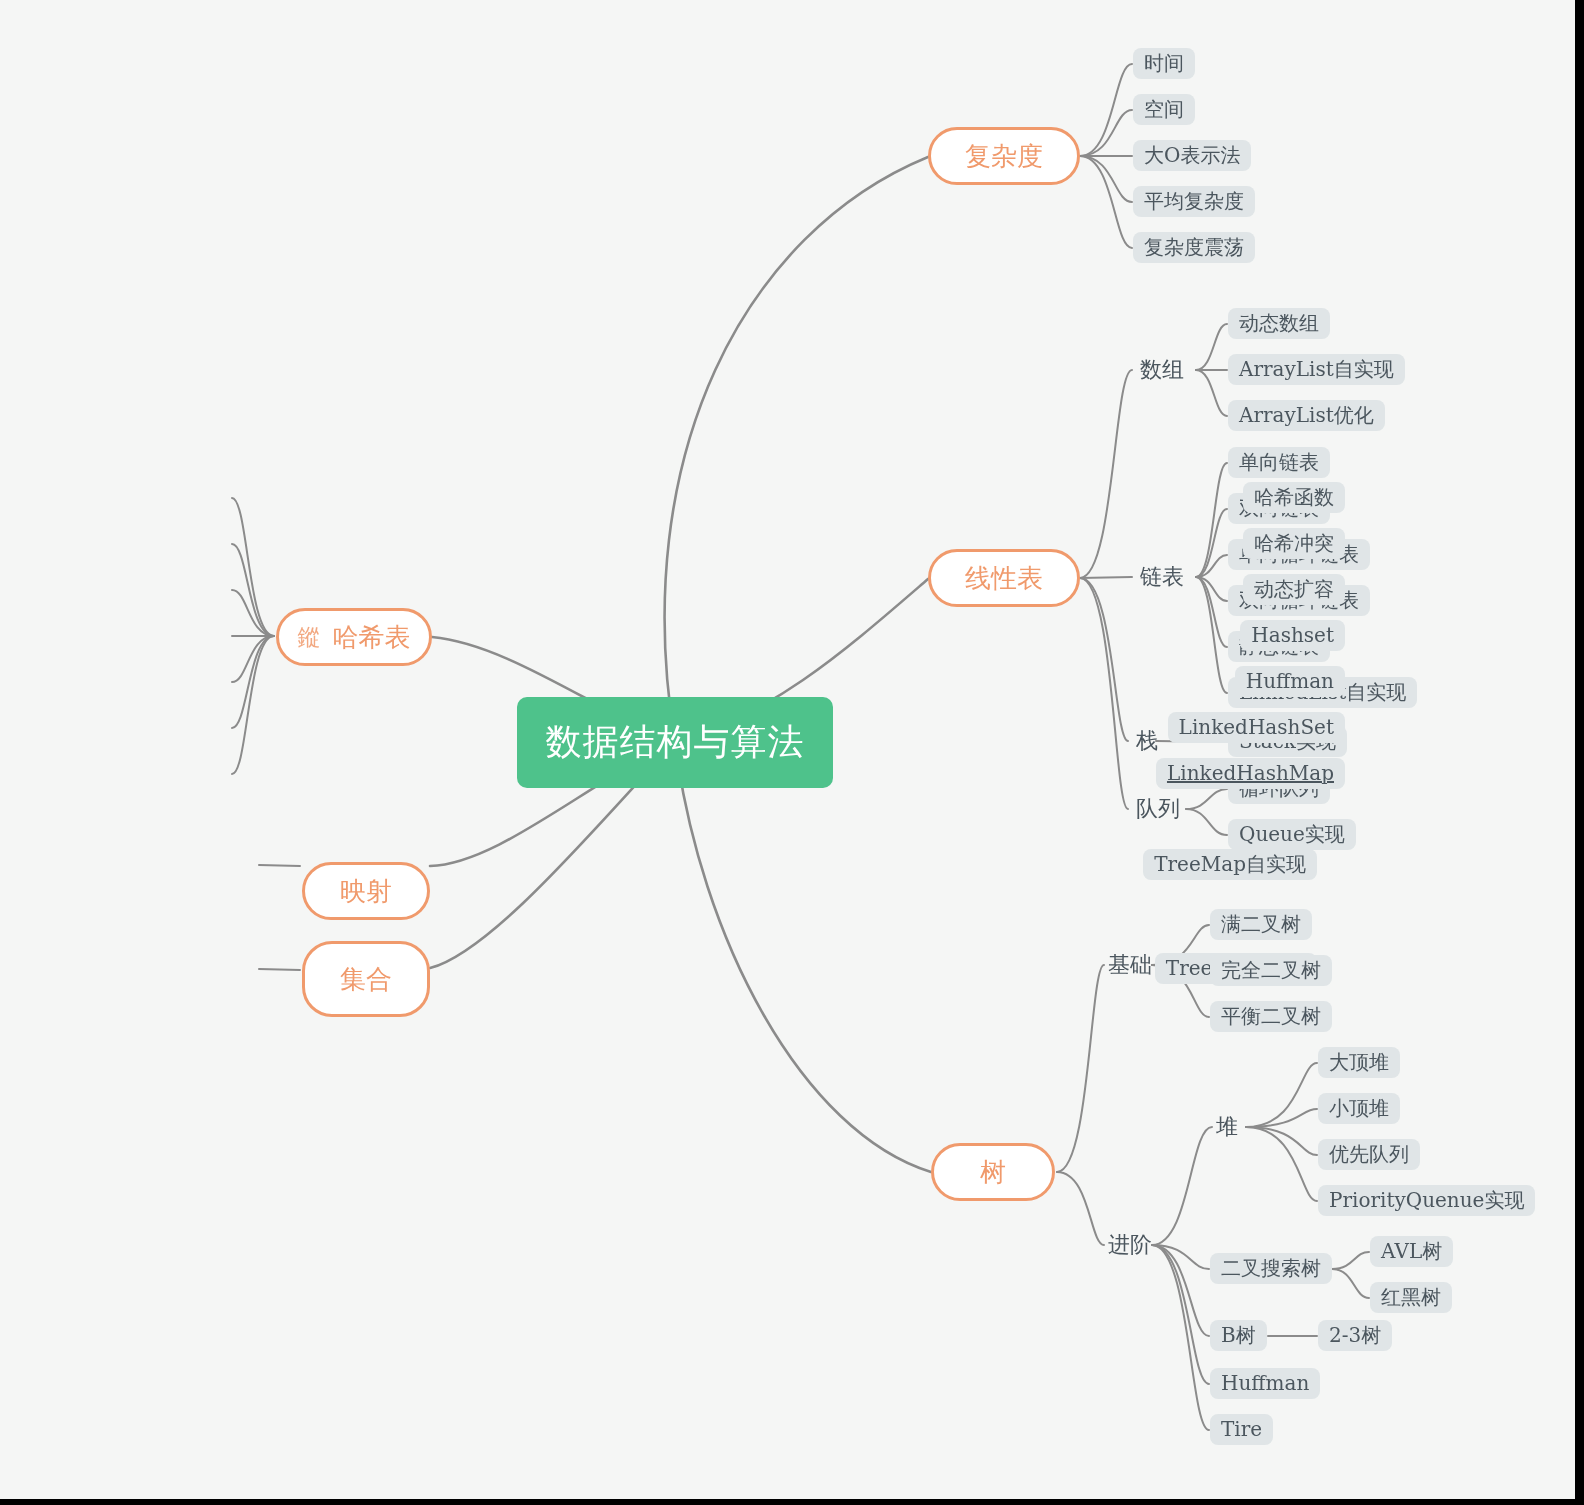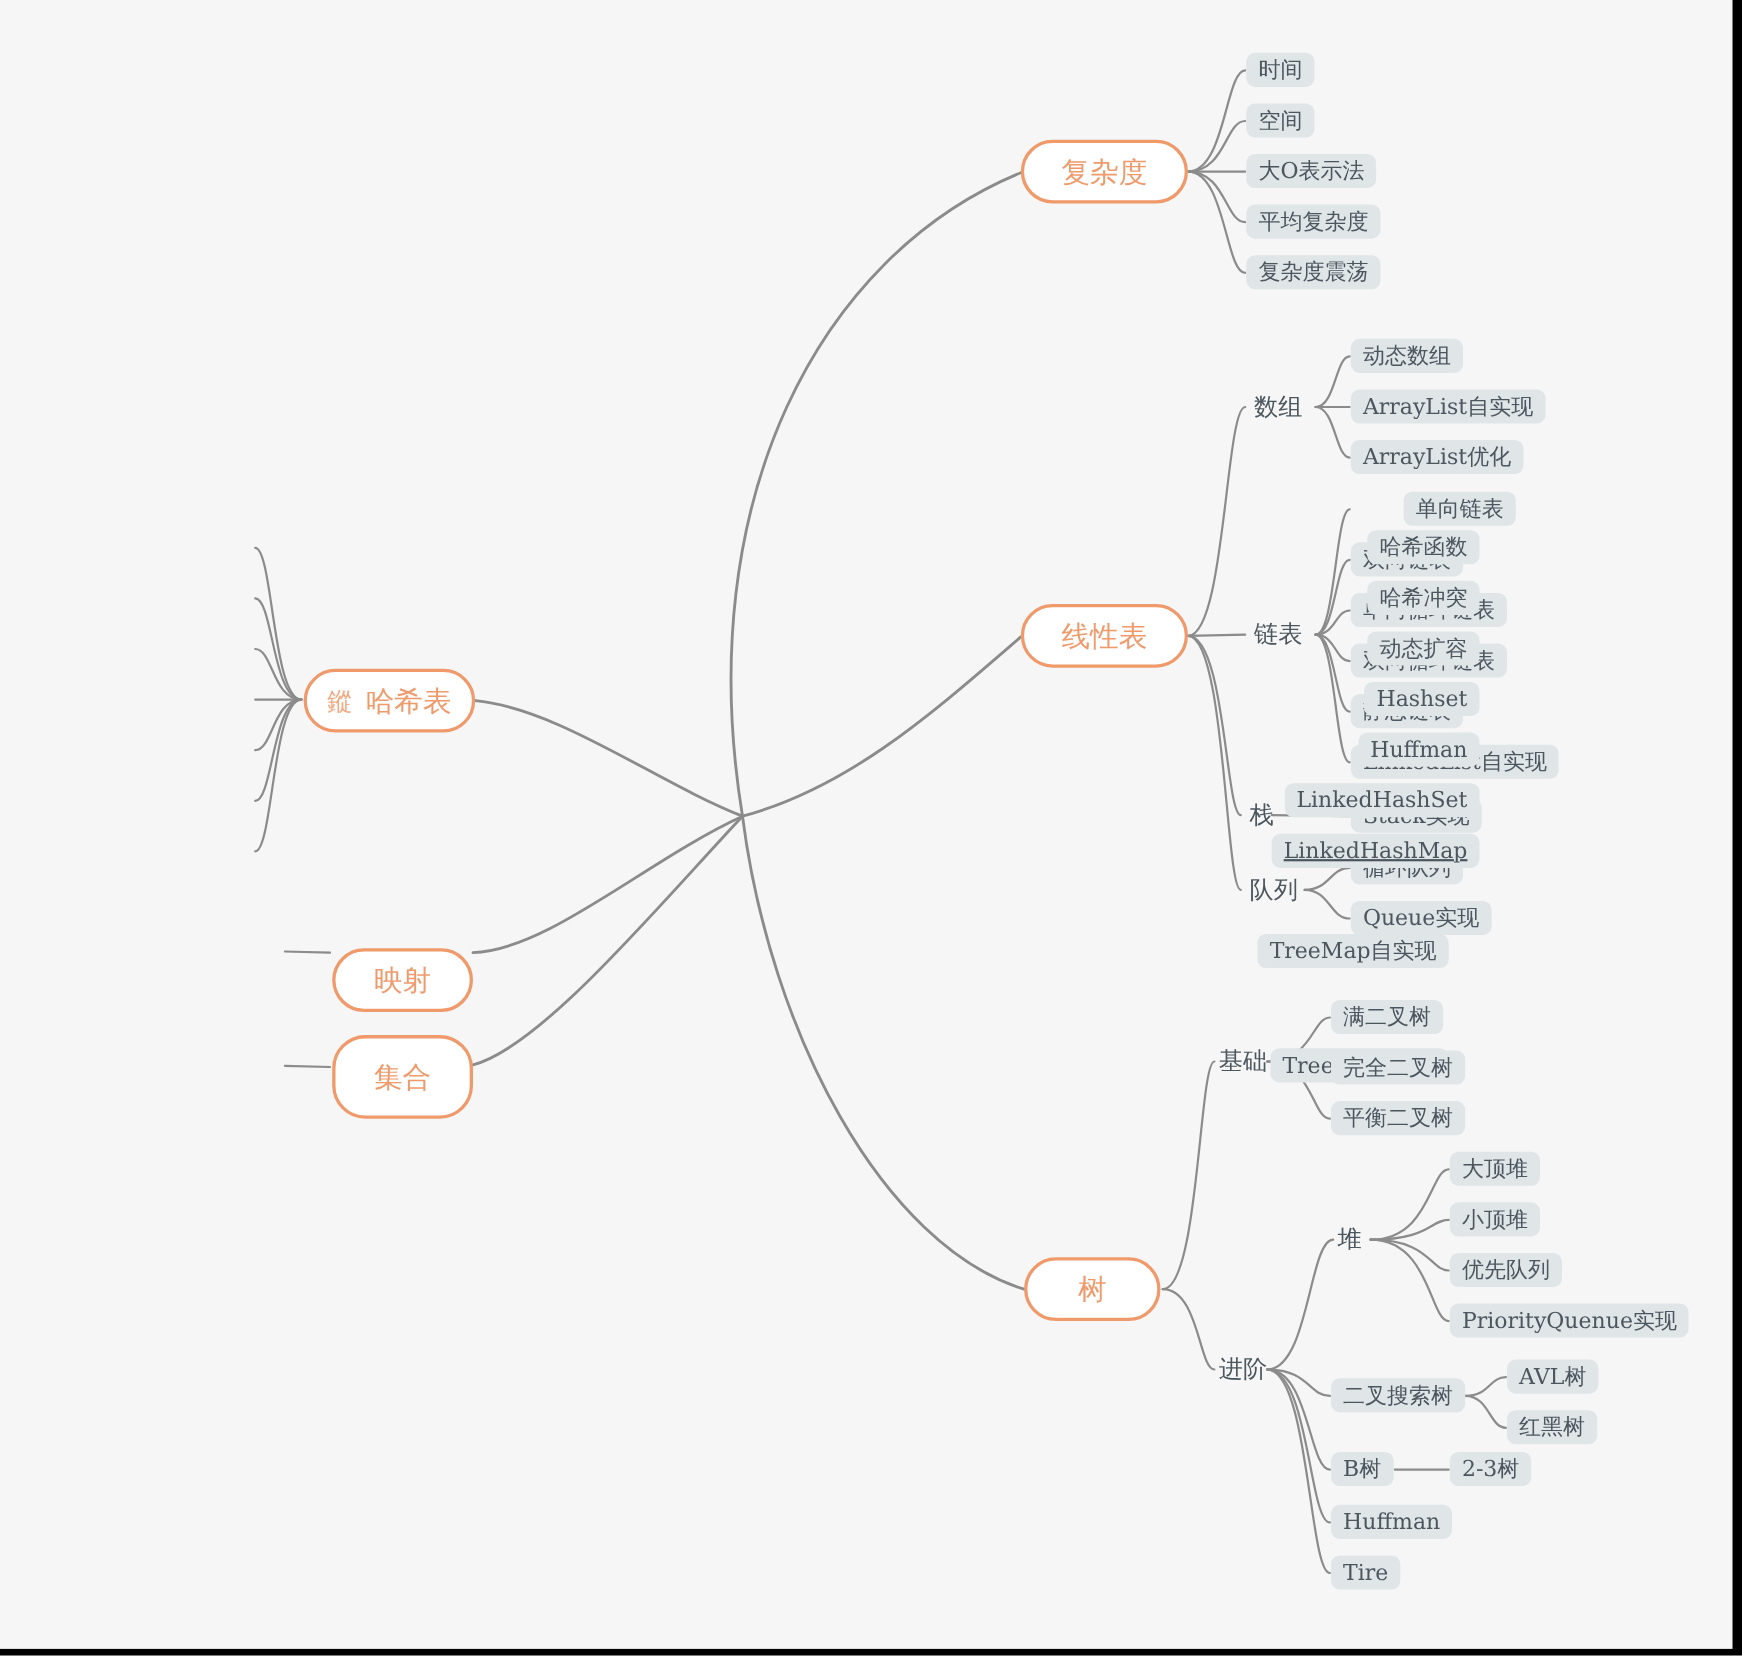--- a/index.html
+++ b/index.html
@@ -106,35 +106,36 @@
       <path class="sub" d="M1246 1127 C1300 1127 1300 1063 1317 1063"></path>
       <path class="sub" d="M1246 1127 C1300 1127 1300 1109 1317 1109"></path>
       <path class="sub" d="M1246 1127 C1300 1127 1300 1155 1317 1155"></path>
       <path class="sub" d="M1246 1127 C1300 1127 1300 1201 1317 1201"></path>
       <path class="sub" d="M1332 1269 C1354 1269 1354 1252 1369 1252"></path>
       <path class="sub" d="M1332 1269 C1354 1269 1354 1298 1369 1298"></path>
       <path class="sub" d="M1268 1336 L1317 1336"></path>
     </g>
   </svg>
 
+  <div class="root">数据结构与算法</div>
 
   <div class="pill" style="left:928px;top:127px;width:152px;height:58px;">复杂度</div>
   <div class="box" style="left:1133px;top:48px;">时间</div>
   <div class="box" style="left:1133px;top:94px;">空间</div>
   <div class="box" style="left:1133px;top:140px;">大O表示法</div>
   <div class="box" style="left:1133px;top:186px;">平均复杂度</div>
   <div class="box" style="left:1133px;top:232px;">复杂度震荡</div>
 
   <div class="pill" style="left:928px;top:549px;width:152px;height:58px;">线性表</div>
   <div class="plain" style="left:1140px;top:370px;">数组</div>
   <div class="box" style="left:1228px;top:308px;">动态数组</div>
   <div class="box" style="left:1228px;top:354px;">ArrayList自实现</div>
   <div class="box" style="left:1228px;top:400px;">ArrayList优化</div>
   <div class="plain" style="left:1140px;top:577px;">链表</div>
-  <div class="box" style="left:1228px;top:447px;margin-left:48px;">单向链表</div>
+  <div class="box" style="left:1228px;top:447px;">单向链表</div>
   <div class="box" style="left:1228px;top:493px;">双向链表</div>
   <div class="box" style="left:1228px;top:539px;">单向循环链表</div>
   <div class="box" style="left:1228px;top:585px;">双向循环链表</div>
   <div class="box" style="left:1228px;top:631px;">静态链表</div>
   <div class="box" style="left:1228px;top:677px;">LinkedList自实现</div>
   <div class="plain" style="left:1136px;top:741px;">栈</div>
   <div class="box" style="left:1228px;top:726px;">Stack实现</div>
   <div class="plain" style="left:1136px;top:809px;">队列</div>
   <div class="box" style="left:1228px;top:773px;">循环队列</div>
   <div class="box" style="left:1228px;top:819px;">Queue实现</div>

